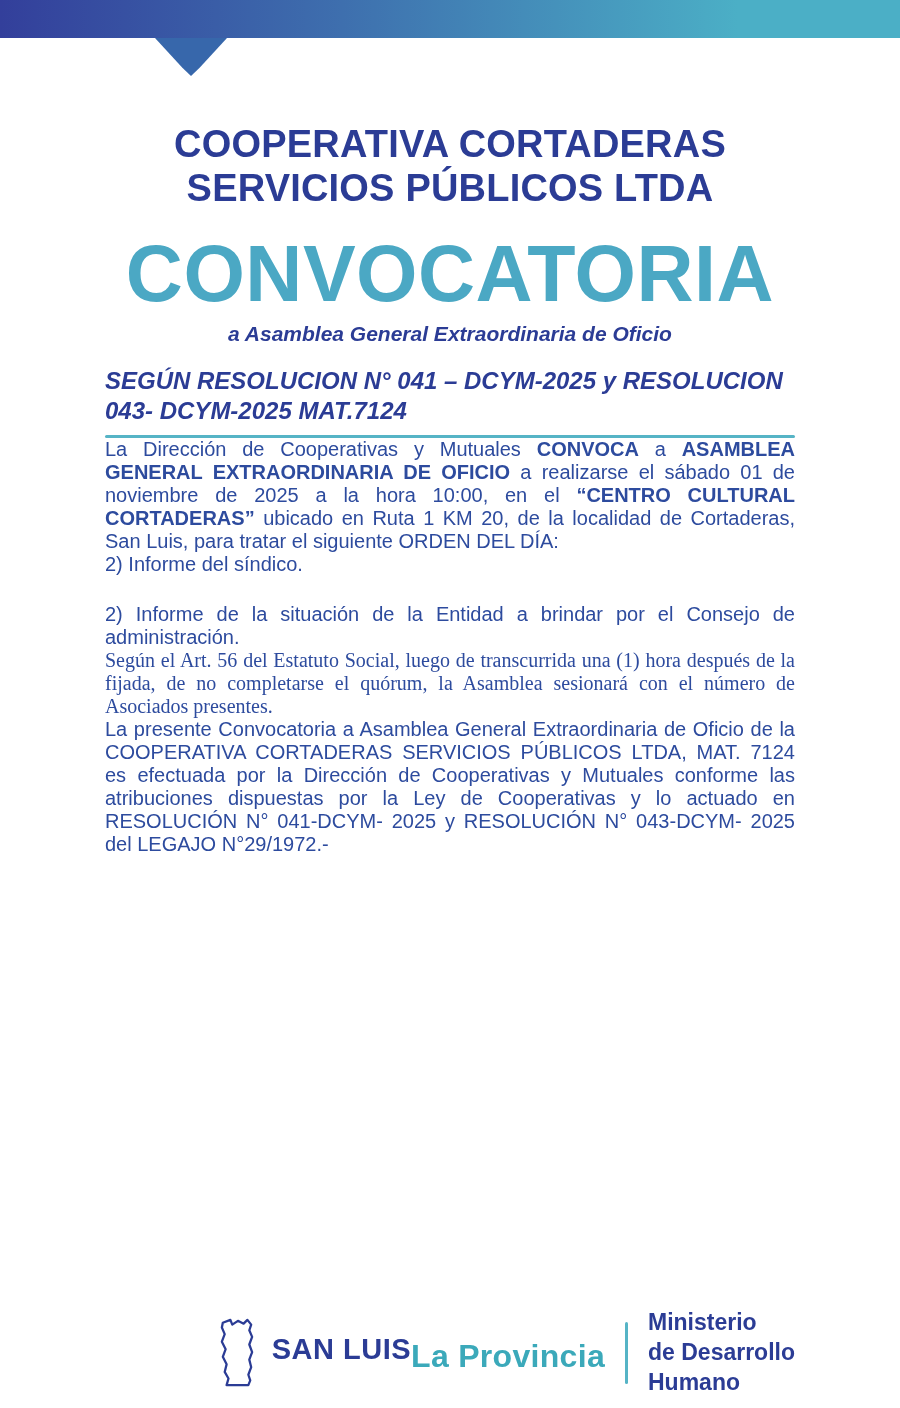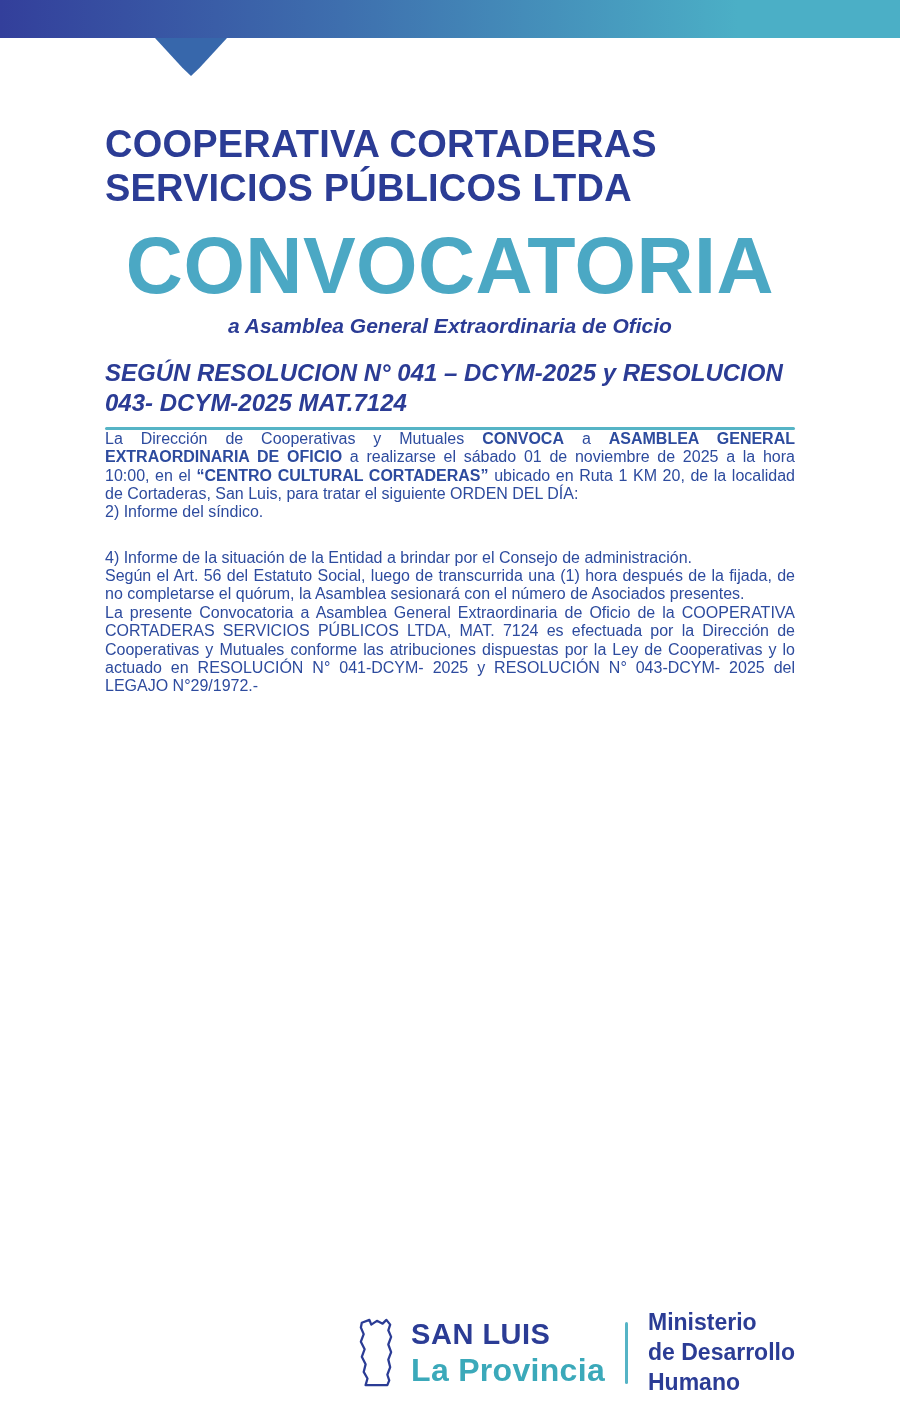--- a/index.html
+++ b/index.html
@@ -24,49 +24,49 @@
     height:38px;width:100%;
     background:linear-gradient(90deg,var(--bar-grad-start) 0%,var(--bar-grad-mid) 38%,var(--bar-grad-end) 82%,var(--bar-grad-end) 100%);
   }
   .top-notch{
     position:absolute;left:155px;top:38px;width:72px;height:38px;
     background:var(--notch-blue);
     clip-path:polygon(0 0,100% 0,62% 78%,50% 100%,38% 78%);
   }
   .content{margin:0 105px;width:690px;}
   .org-title{
-    margin-top:84px;color:var(--heading-blue);
+    margin-top:84px;text-align:center;color:var(--heading-blue);
     font-size:38px;font-weight:700;line-height:1.16;letter-spacing:0.2px;
   }
   .main-title{
-    margin-top:16px;text-align:center;color:var(--cyan);
+    margin-top:24px;text-align:center;color:var(--cyan);
     font-size:79px;font-weight:700;line-height:1.0;letter-spacing:0.5px;white-space:nowrap;
   }
   .subtitle{
     margin-top:9px;text-align:center;color:var(--heading-blue);
     font-size:21px;font-weight:700;font-style:italic;line-height:1.1;white-space:nowrap;
   }
   .resolution{
     margin-top:21px;color:var(--heading-blue);
     font-size:24px;font-weight:700;font-style:italic;line-height:1.26;text-align:left;
   }
   .rule{height:3px;background:var(--rule-teal);margin-top:8px;border-radius:2px;}
-  .body-text{color:var(--body-blue);font-size:16px;line-height:1.15;text-align:justify;}
+  .body-text{color:var(--body-blue);font-size:20px;line-height:1.15;text-align:justify;}
   .body-text p{margin:0;}
   .p-intro{margin-top:17px;}
   .agenda-item{margin-top:0;}
   .agenda-item + .agenda-item{margin-top:27px;}
-  .p-gap{margin-top:33px;}
+  .p-gap{margin-top:33px;font-family:Liberation Serif, serif;}
   .signature{margin-top:80px;color:var(--body-blue);font-size:24px;line-height:1.3;}
   .footer{
     margin-top:auto;padding:0 105px 10px 0;
     display:flex;justify-content:flex-end;align-items:center;gap:14px;
   }
   .map-icon{flex:0 0 auto;display:block;}
-  .brand-block{display:flex;flex-direction:column;line-height:1;}
+  .brand-block{display:flex;flex-direction:row;line-height:1;}
   .brand-name{color:var(--heading-blue);font-size:29px;font-weight:700;letter-spacing:0.5px;}
   .brand-tagline{color:var(--brand-teal);font-size:32px;font-weight:700;margin-top:5px;letter-spacing:0.3px;}
   .v-divider{width:3px;height:62px;background:var(--rule-teal);border-radius:2px;margin:0 6px;}
   .ministry-block{color:var(--heading-blue);font-size:23px;font-weight:700;line-height:1.3;}
 </style>
 </head>
 <body>
 
 <div class="page">
 
@@ -84,21 +84,21 @@
 
     <div class="subtitle">a Asamblea General Extraordinaria de Oficio</div>
 
     <div class="resolution">SEGÚN RESOLUCION N° 041 – DCYM-2025 y RESOLUCION 043- DCYM-2025 MAT.7124</div>
 
     <div class="rule"></div>
 
     <div class="body-text">
       <p class="p-intro">La Dirección de Cooperativas y Mutuales <b>CONVOCA</b> a <b>ASAMBLEA GENERAL EXTRAORDINARIA DE OFICIO</b> a realizarse el sábado 01 de noviembre de 2025 a la hora 10:00, en el <b>“CENTRO CULTURAL CORTADERAS”</b> ubicado en Ruta 1 KM 20, de la localidad de Cortaderas, San Luis, para tratar el siguiente ORDEN DEL DÍA:</p>
       <p class="agenda-item">2) Informe del síndico.</p>
-      <p class="agenda-item">4) Informe de la situación de la Entidad a brindar por el Consejo de administración.</p>
+      <p class="agenda-item">2) Informe de la situación de la Entidad a brindar por el Consejo de administración.</p>
       <p class="p-gap">Según el Art. 56 del Estatuto Social, luego de transcurrida una (1) hora después de la fijada, de no completarse el quórum, la Asamblea sesionará con el número de Asociados presentes.</p>
       <p>La presente Convocatoria a Asamblea General Extraordinaria de Oficio de la COOPERATIVA CORTADERAS SERVICIOS PÚBLICOS LTDA, MAT. 7124 es efectuada por la Dirección de Cooperativas y Mutuales conforme las atribuciones dispuestas por la Ley de Cooperativas y lo actuado en RESOLUCIÓN N° 041-DCYM- 2025 y RESOLUCIÓN N° 043-DCYM- 2025 del LEGAJO N°29/1972.-</p>
     </div>
 
 
   </div>
 
   <div class="footer">
     <span>
       <svg class="map-icon" viewBox="0 0 44 74" width="42" height="70" aria-hidden="true">

